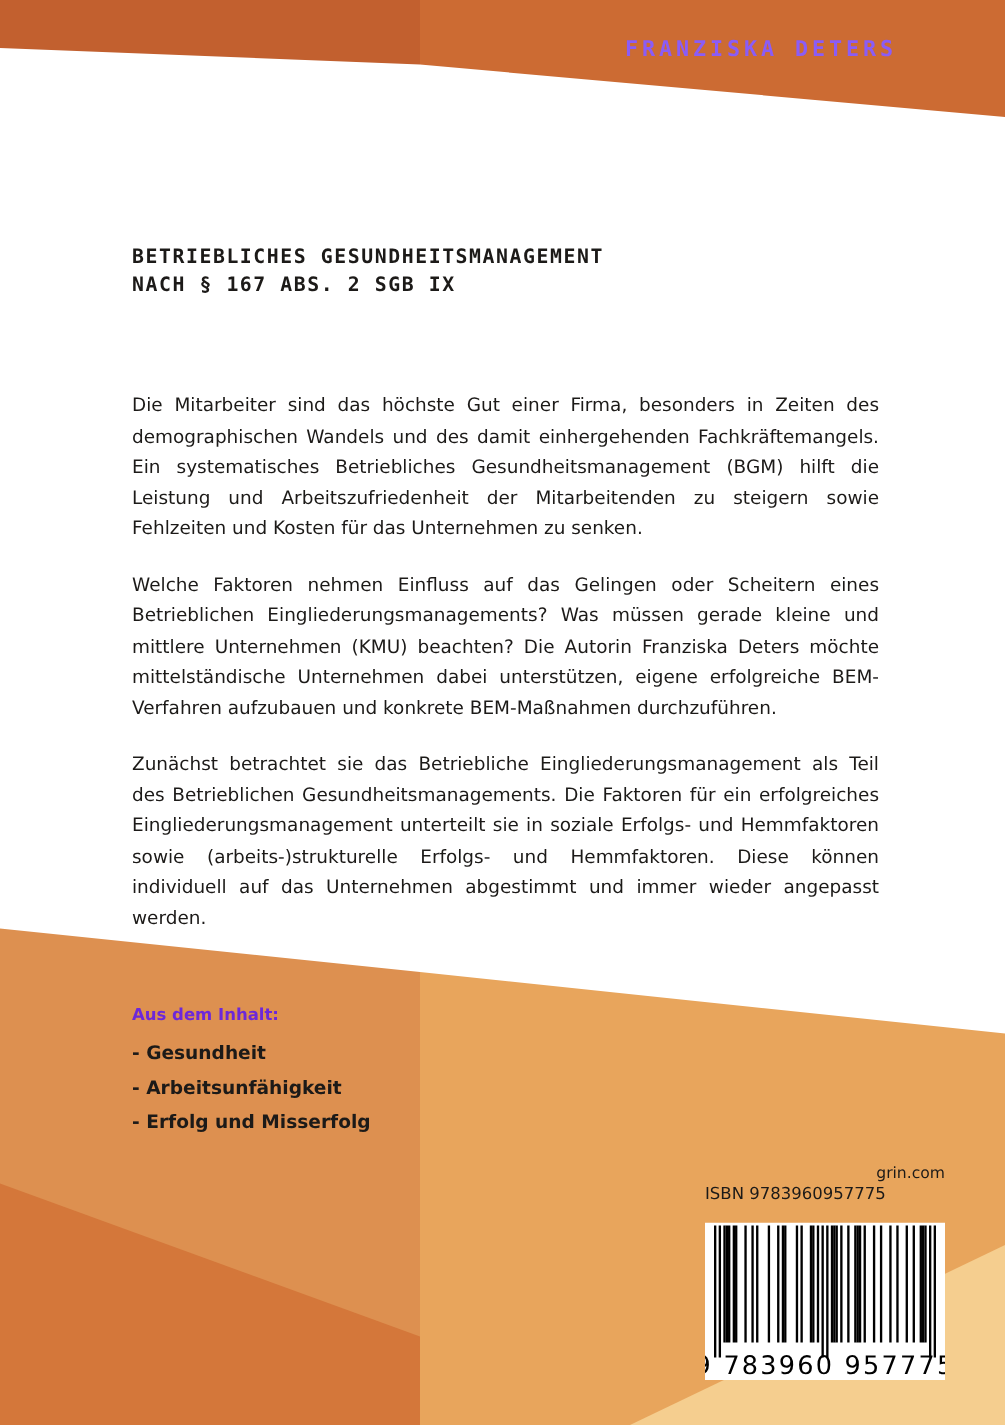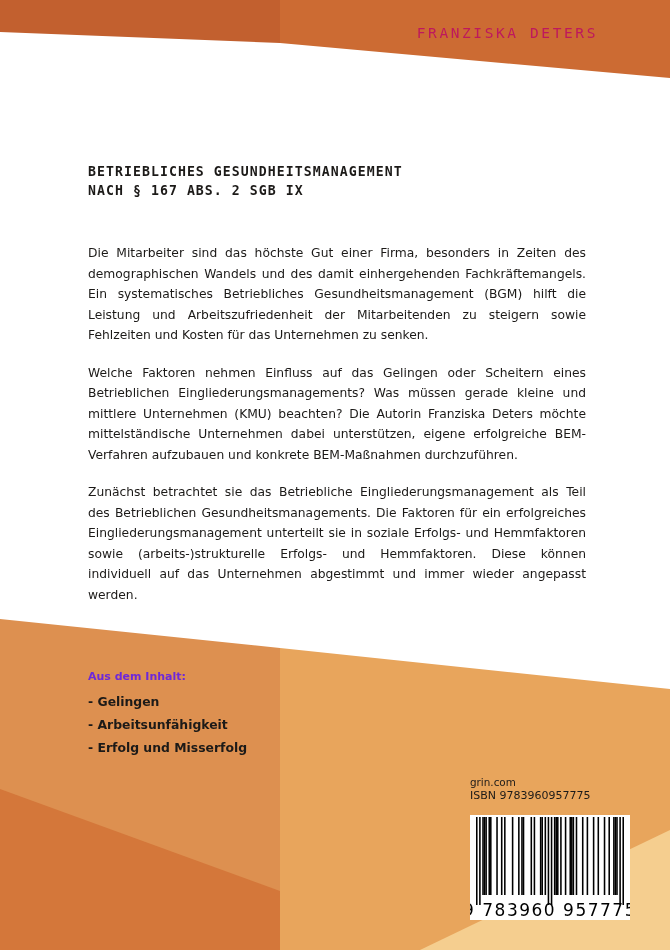--- a/index.html
+++ b/index.html
@@ -26,23 +26,23 @@
     height: 950px;
   }
 
   
   .author {
     position: absolute;
     top: 25px;
     right: 72px;
     font-family: "DejaVu Sans Mono", monospace;
     font-size: 14.5px;
-    font-weight: 400;
+    font-weight: 700;
     letter-spacing: 2.6px;
-    color: #be185d;
+    color: #8b5cf6;
     white-space: nowrap;
   }
 
   
   .title-block {
     position: absolute;
     left: 88px;
     top: 136px;
     width: 500px;
   }
@@ -68,21 +68,21 @@
   }
 
   
   .blurb {
     position: absolute;
     left: 88px;
     top: 243px;
     width: 498px;
   }
   .blurb p {
-    margin: 0 0 17px 0;
+    margin: 17px 0 17px 0;
     font-family: "DejaVu Sans", sans-serif;
     font-size: 12.3px;
     line-height: 20.5px;
     color: #1c1a18;
     text-align: justify;
     text-justify: inter-word;
     hyphens: manual;
   }
   .blurb p:last-child { margin-bottom: 0; }
 
@@ -115,20 +115,21 @@
     position: absolute;
     left: 470px;
     top: 776px;
     width: 160px;
   }
   .grin-url {
     font-family: "DejaVu Sans", sans-serif;
     font-size: 10.4px;
     color: #1c1a18;
     line-height: 13px;
+    text-align: right;
   }
   .isbn-text {
     font-family: "DejaVu Sans", sans-serif;
     font-size: 11px;
     color: #1c1a18;
     line-height: 13px;
     margin-bottom: 13px;
   }
   .barcode-svg { display: block; }
 </style>
@@ -160,21 +161,21 @@
   </div>
 
   <div class="blurb">
     <p>Die Mitarbeiter sind das höchste Gut einer Firma, besonders in Zeiten des demogra­phischen Wandels und des damit einhergehenden Fachkräftemangels. Ein system­atisches Betriebliches Gesundheitsmanagement (BGM) hilft die Leistung und Arbeitszufriedenheit der Mitarbeitenden zu steigern sowie Fehlzeiten und Kosten für das Unternehmen zu senken.</p>
     <p>Welche Faktoren nehmen Einfluss auf das Gelingen oder Scheitern eines Betrieblichen Eingliederungsmanagements? Was müssen gerade kleine und mittlere Unternehmen (KMU) beachten? Die Autorin Franziska Deters möchte mittelstän­dische Unternehmen dabei unterstützen, eigene erfolgreiche BEM-Verfahren aufzu­bauen und konkrete BEM-Maßnahmen durchzuführen.</p>
     <p>Zunächst betrachtet sie das Betriebliche Eingliederungsmanagement als Teil des Betrieblichen Gesundheitsmanagements. Die Faktoren für ein erfolgreiches Eingliederungsmanagement unterteilt sie in soziale Erfolgs- und Hemmfaktoren sowie (arbeits-)strukturelle Erfolgs- und Hemmfaktoren. Diese können individuell auf das Unternehmen abgestimmt und immer wieder angepasst werden.</p>
   </div>
 
   <div class="contents">
     <div class="contents-title">Aus dem Inhalt:</div>
-    <div class="contents-item">- Gelingen</div>
+    <div class="contents-item">- Gesundheit</div>
     <div class="contents-item">- Arbeitsunfähigkeit</div>
     <div class="contents-item">- Erfolg und Misserfolg</div>
   </div>
 
   <div class="barcode-block">
     <div class="grin-url">grin.com</div>
     <div class="isbn-text">ISBN 9783960957775</div>
     <svg class="barcode-svg" viewBox="0 0 160 105" width="160" height="105">
       <rect x="0" y="0" width="160" height="105" fill="#ffffff"></rect>
       <g id="bars" fill="#000000">

